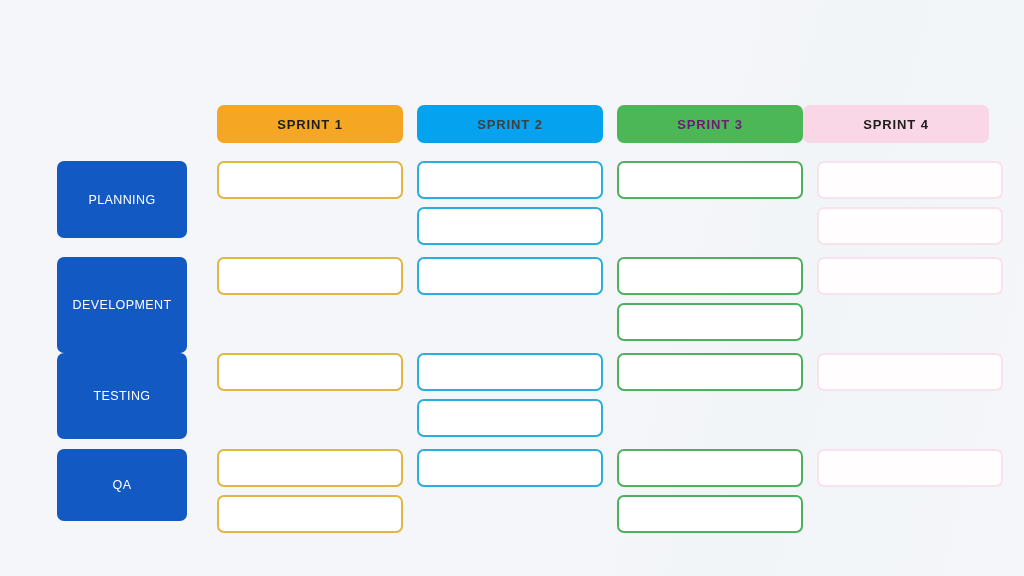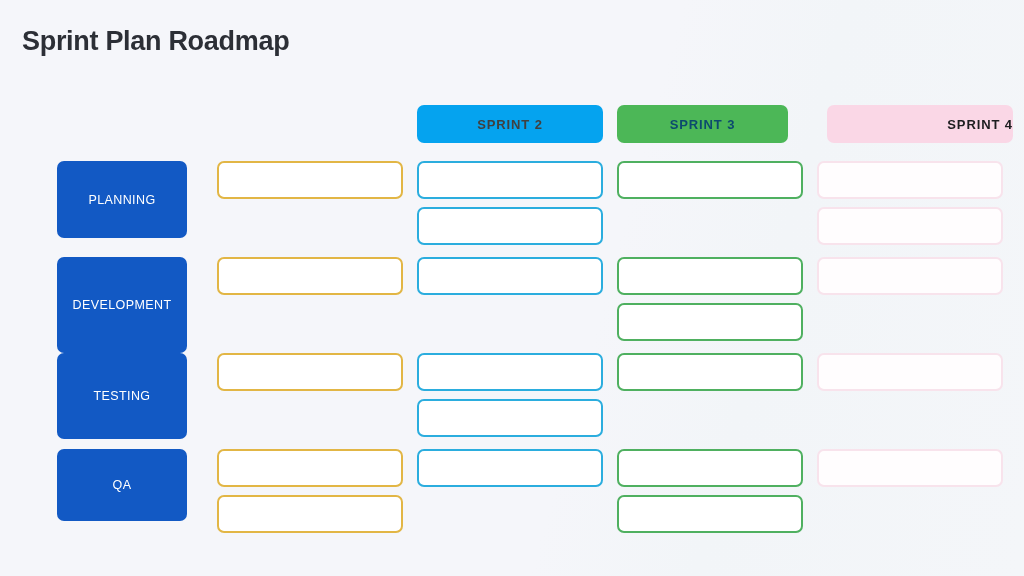--- a/index.html
+++ b/index.html
@@ -79,30 +79,32 @@
     border-radius: 7px;
     border: 2px solid #cccccc;
     box-sizing: border-box;
   }
 </style>
 </head>
 <body>
 
 <div id="board" style="background-color: rgb(244, 246, 250);">
 
-  <div id="page-title" style="color: rgb(44, 47, 54);">Sprint Plan Roadmap</div>
 
   <div class="grid-wrap" id="grid-wrap">
+      <div class="col-head" style="left: 217px; top: 105px; width: 186px; background: rgb(245, 166, 35); color: rgb(29, 29, 31);">
+        <span>SPRINT 1</span>
+      </div>
       <div class="col-head" style="left: 417px; top: 105px; width: 186px; background: rgb(5, 163, 239); color: #404040;">
         <span>SPRINT 2</span>
       </div>
-      <div class="col-head" style="left: 617px; top: 105px; width: 171px; background: rgb(76, 183, 87); color: #0c4a6e; justify-content: center;">
+      <div class="col-head" style="left: 617px; top: 105px; width: 186px; background: rgb(76, 183, 87); color: #701a75; justify-content: center;">
         <span>SPRINT 3</span>
       </div>
-      <div class="col-head" style="left: 827px; top: 105px; width: 186px; background: rgb(250, 215, 230); color: rgb(29, 29, 31); justify-content: flex-end;">
+      <div class="col-head" style="left: 803px; top: 105px; width: 186px; background: rgb(250, 215, 230); color: rgb(29, 29, 31);">
         <span>SPRINT 4</span>
       </div>
       <div class="row-label" style="top: 161px; height: 77px; background: rgb(18, 89, 196); color: rgb(255, 255, 255);">
         <span>PLANNING</span>
       </div>
       <div class="row-label" style="top: 257px; height: 96px; background: rgb(18, 89, 196); color: rgb(255, 255, 255);">
         <span>DEVELOPMENT</span>
       </div>
       <div class="row-label" style="top: 353px; height: 86px; background: rgb(18, 89, 196); color: rgb(255, 255, 255);">
         <span>TESTING</span>

